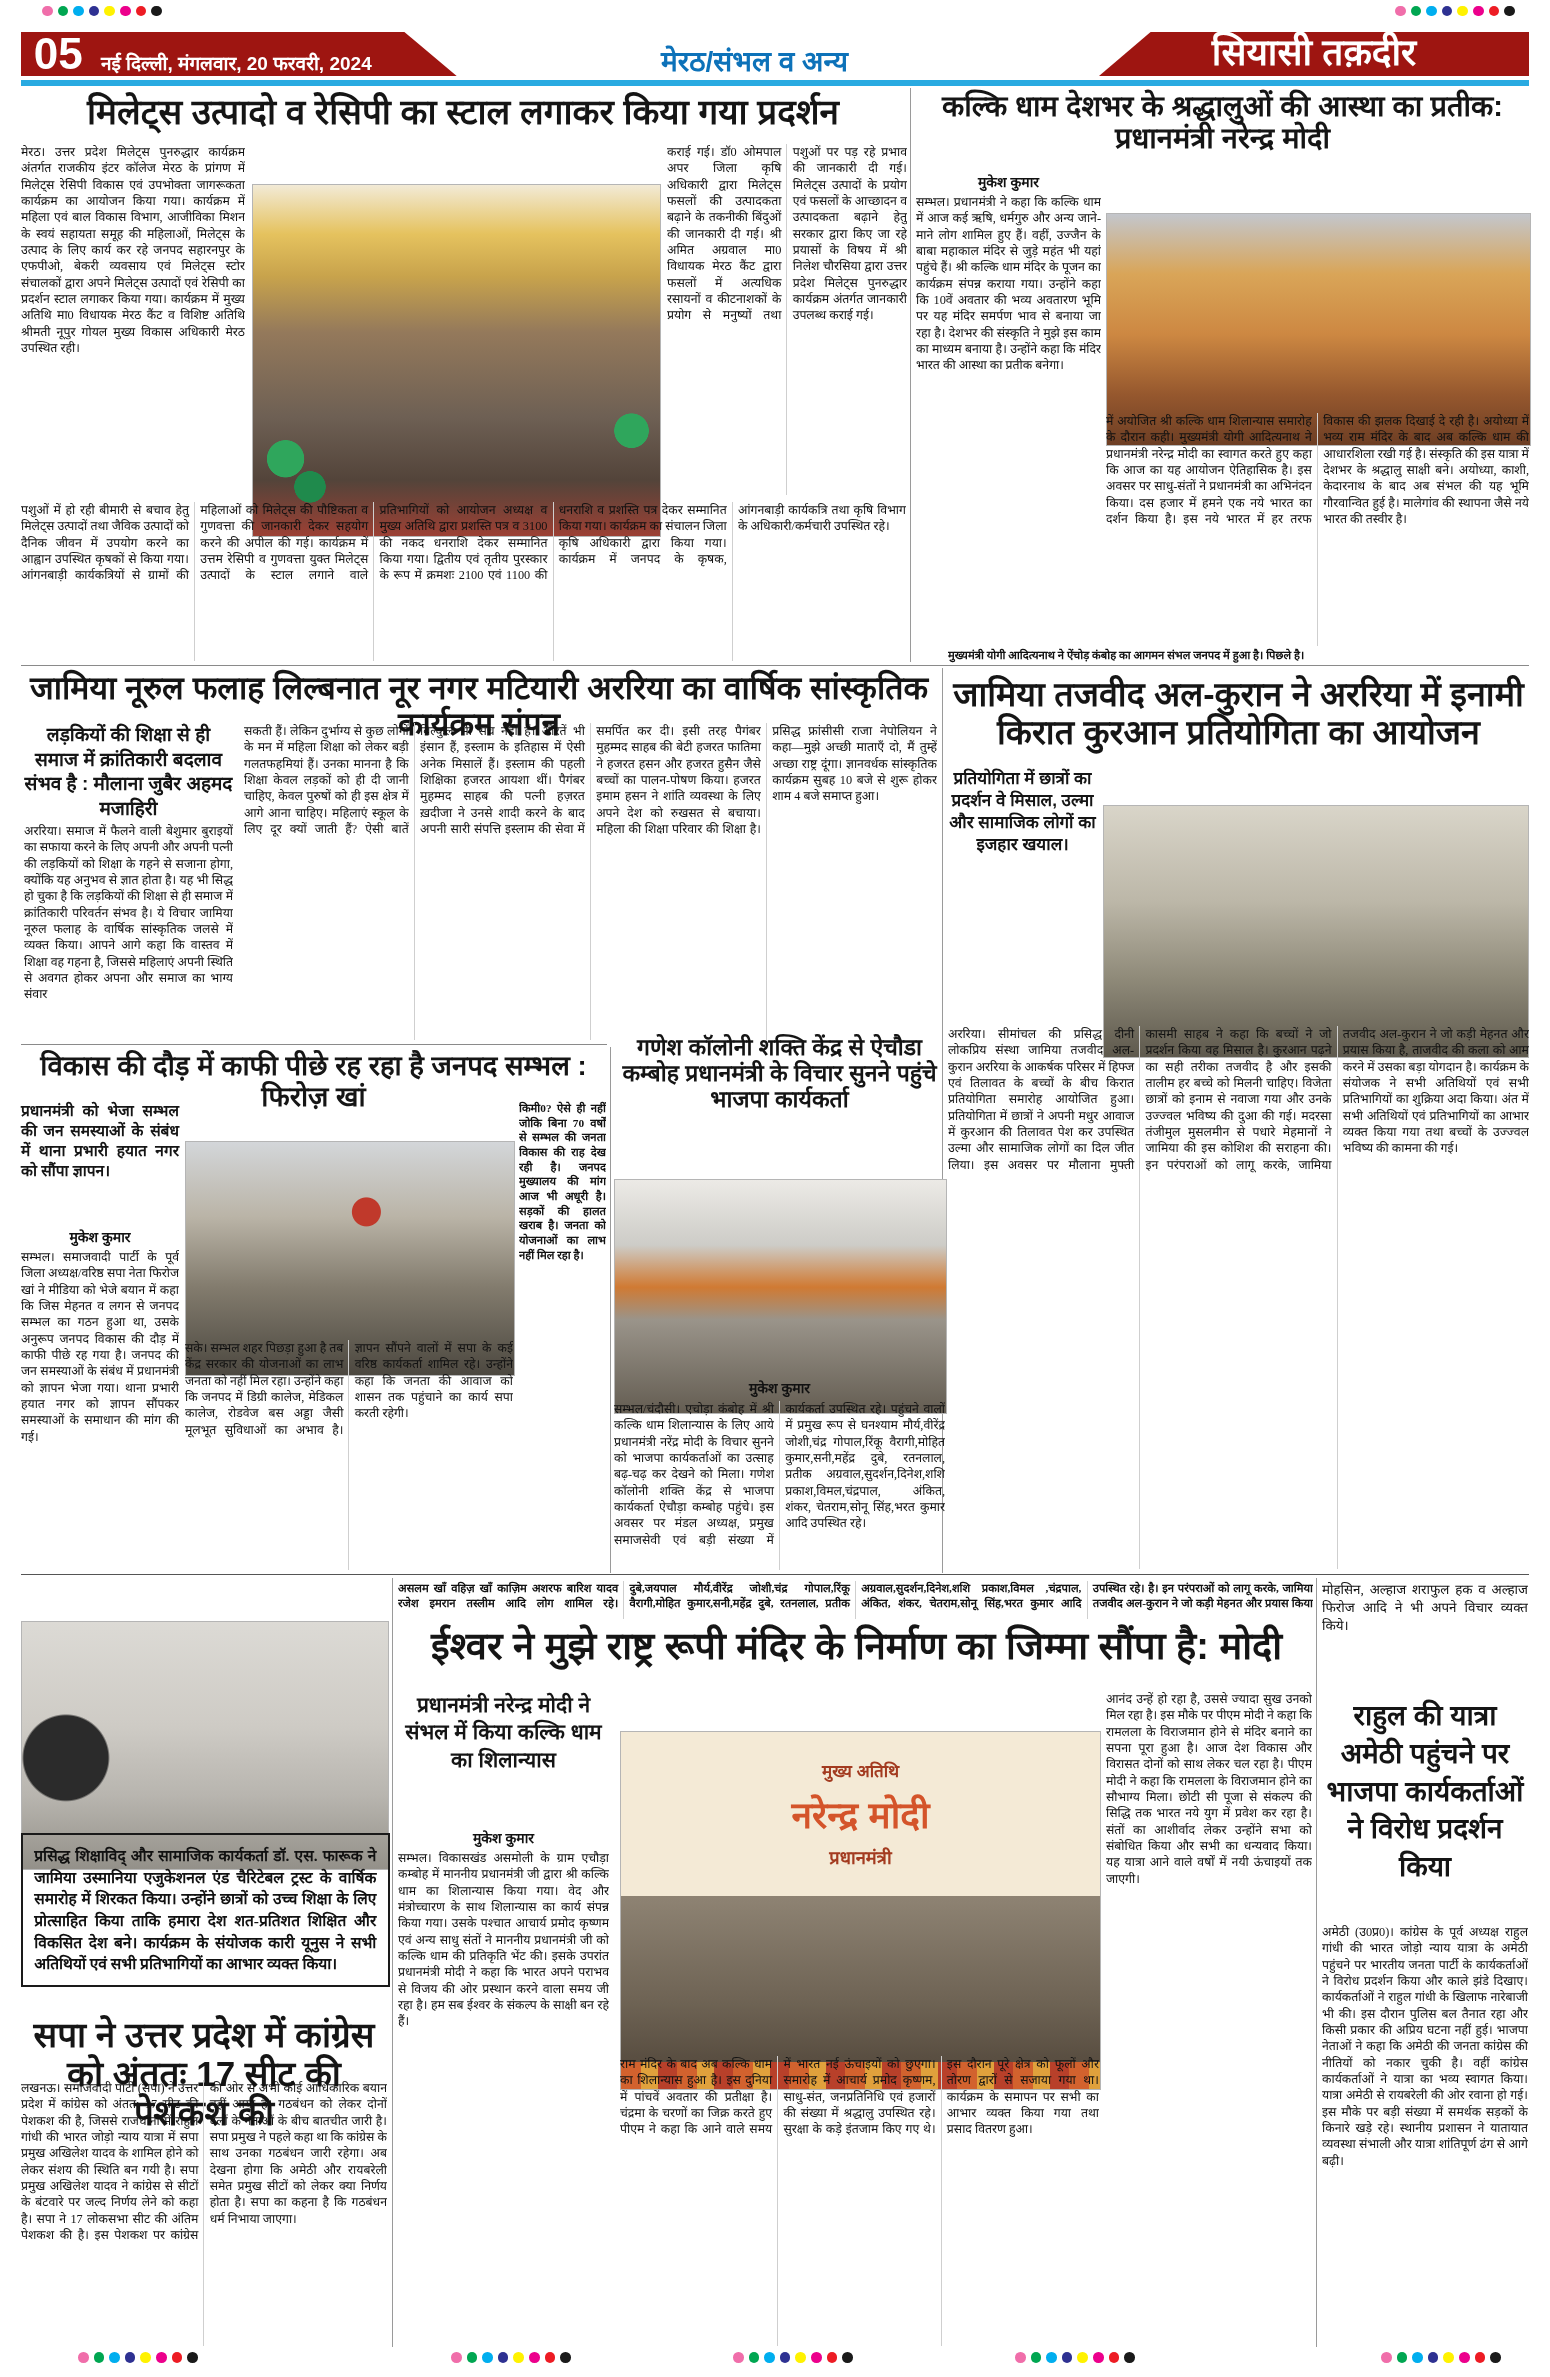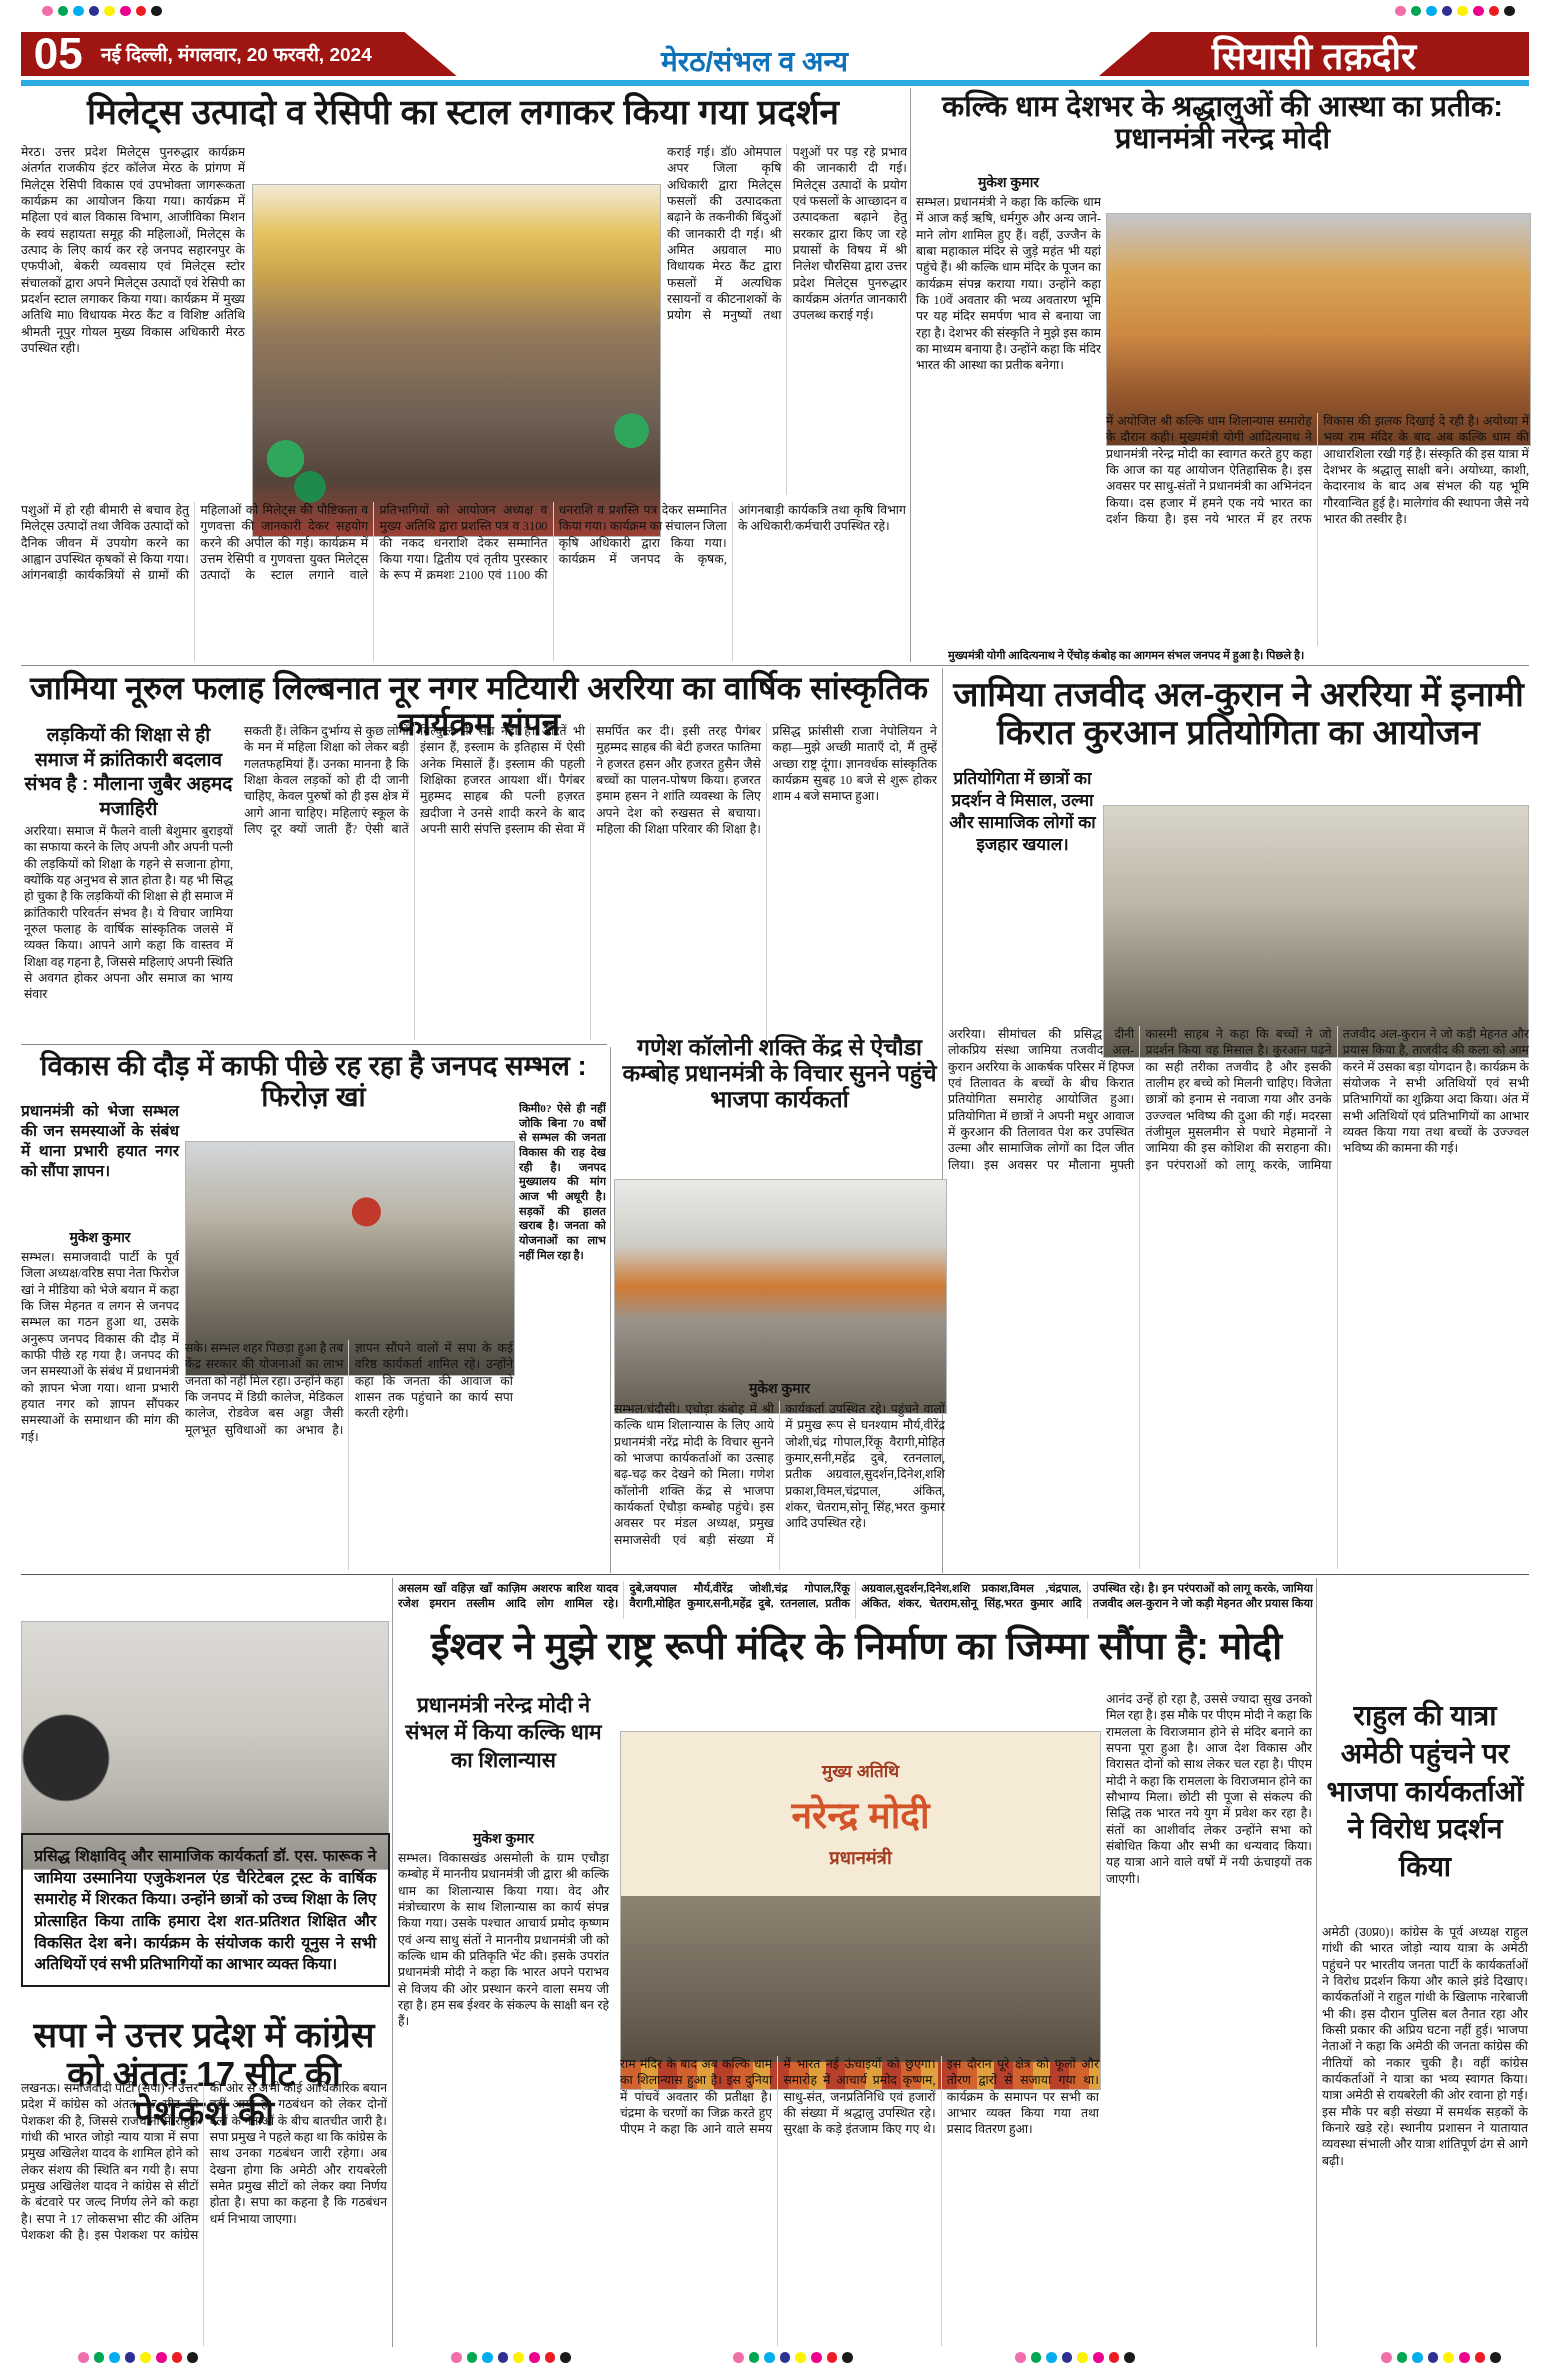--- a/index.html
+++ b/index.html
@@ -1,20 +1,20 @@
 <!DOCTYPE html>
 <html style="font-size:11.3px"><head>
 <meta charset="utf-8">
 <style>
   html,body{margin:0;padding:0;background:#e8e8e8;}
   .page{position:relative;width:1550px;height:2377px;background:#ffffff;overflow:hidden;
         font-family:"Liberation Serif","DejaVu Sans",serif;color:#111;}
   .abs{position:absolute;}
   
-  .banner{background:#9e1511;color:#fff;display:flex;align-items:center;}
+  .banner{background:#9e1511;color:#fff;display:flex;align-items:flex-end;}
   .banner-left{clip-path:polygon(0 0,88% 0,100% 100%,0 100%);padding-left:12.7px;gap:18.3px;}
   .banner-right{clip-path:polygon(12% 0,100% 0,100% 100%,0 100%);justify-content:center;}
   .page-num{font-family:"Liberation Sans",sans-serif;font-weight:700;font-size:44px;line-height:1;}
   .date-line{font-family:"Liberation Sans",sans-serif;font-weight:700;font-size:19px;}
   .section-title{font-family:"Liberation Sans",sans-serif;font-weight:700;font-size:28px;color:#0d72b9;text-align:center;}
   .masthead{font-family:"Liberation Sans",sans-serif;font-weight:700;font-size:37px;}
   .blue-rule{background:#29aae1;height:6.3px;}
   
   .headline{font-family:"Liberation Sans",sans-serif;font-weight:700;color:#151515;text-align:center;line-height:1.12;}
   .subhead{font-family:"Liberation Sans",sans-serif;font-weight:700;text-align:center;line-height:1.3;color:#151515;}
@@ -206,17 +206,18 @@
   <div class="abs bodytxt cols3" style="left:620px;top:2056px;width:479px;height:290px;overflow:hidden;">राम मंदिर के बाद अब कल्कि धाम का शिलान्यास हुआ है। इस दुनिया में पांचवें अवतार की प्रतीक्षा है। चंद्रमा के चरणों का जिक्र करते हुए पीएम ने कहा कि आने वाले समय में भारत नई ऊंचाइयों को छुएगा। समारोह में आचार्य प्रमोद कृष्णम, साधु-संत, जनप्रतिनिधि एवं हजारों की संख्या में श्रद्धालु उपस्थित रहे। सुरक्षा के कड़े इंतजाम किए गए थे। इस दौरान पूरे क्षेत्र को फूलों और तोरण द्वारों से सजाया गया था। कार्यक्रम के समापन पर सभी का आभार व्यक्त किया गया तथा प्रसाद वितरण हुआ।</div>
 
   <div class="abs vline" style="left:392px;top:1578px;height:769px;"></div>
   <div class="abs vline" style="left:1316px;top:1578px;height:769px;"></div>
 
   <div class="abs photo photo-sapa" style="left:21px;top:1581px;width:366px;height:247px;"></div>
   <div class="abs caption-box" style="left:21px;top:1833px;width:342px;">प्रसिद्ध शिक्षाविद् और सामाजिक कार्यकर्ता डॉ. एस. फारूक ने जामिया उस्मानिया एजुकेशनल एंड चैरिटेबल ट्रस्ट के वार्षिक समारोह में शिरकत किया। उन्होंने छात्रों को उच्च शिक्षा के लिए प्रोत्साहित किया ताकि हमारा देश शत-प्रतिशत शिक्षित और विकसित देश बने। कार्यक्रम के संयोजक कारी यूनुस ने सभी अतिथियों एवं सभी प्रतिभागियों का आभार व्यक्त किया।</div>
   <div class="abs headline" style="left:25px;top:1973px;width:358px;font-size:35px;margin-top:42px;">सपा ने उत्तर प्रदेश में कांग्रेस को अंततः 17 सीट की पेशकश की</div>
   <div class="abs bodytxt cols2" style="left:21px;top:2080px;width:366px;height:266px;overflow:hidden;">लखनऊ। समाजवादी पार्टी (सपा) ने उत्तर प्रदेश में कांग्रेस को अंतत: 17 सीट की पेशकश की है, जिससे राजधानी में राहुल गांधी की भारत जोड़ो न्याय यात्रा में सपा प्रमुख अखिलेश यादव के शामिल होने को लेकर संशय की स्थिति बन गयी है। सपा प्रमुख अखिलेश यादव ने कांग्रेस से सीटों के बंटवारे पर जल्द निर्णय लेने को कहा है। सपा ने 17 लोकसभा सीट की अंतिम पेशकश की है। इस पेशकश पर कांग्रेस की ओर से अभी कोई आधिकारिक बयान नहीं आया है। गठबंधन को लेकर दोनों दलों के नेताओं के बीच बातचीत जारी है। सपा प्रमुख ने पहले कहा था कि कांग्रेस के साथ उनका गठबंधन जारी रहेगा। अब देखना होगा कि अमेठी और रायबरेली समेत प्रमुख सीटों को लेकर क्या निर्णय होता है। सपा का कहना है कि गठबंधन धर्म निभाया जाएगा।</div>
 
+  <div class="abs bodytxt" style="left:1322px;top:1581px;width:206px;height:99px;overflow:hidden;font-size:13.4px;">मोहसिन, अल्हाज शराफुल हक व अल्हाज फिरोज आदि ने भी अपने विचार व्यक्त किये।</div>
   <div class="abs headline" style="left:1322px;top:1697px;width:206px;font-size:28px;line-height:1.35;">राहुल की यात्रा अमेठी पहुंचने पर भाजपा कार्यकर्ताओं ने विरोध प्रदर्शन किया</div>
   <div class="abs bodytxt" style="left:1322px;top:1924px;width:206px;height:423px;overflow:hidden;">अमेठी (उ0प्र0)। कांग्रेस के पूर्व अध्यक्ष राहुल गांधी की भारत जोड़ो न्याय यात्रा के अमेठी पहुंचने पर भारतीय जनता पार्टी के कार्यकर्ताओं ने विरोध प्रदर्शन किया और काले झंडे दिखाए। कार्यकर्ताओं ने राहुल गांधी के खिलाफ नारेबाजी भी की। इस दौरान पुलिस बल तैनात रहा और किसी प्रकार की अप्रिय घटना नहीं हुई। भाजपा नेताओं ने कहा कि अमेठी की जनता कांग्रेस की नीतियों को नकार चुकी है। वहीं कांग्रेस कार्यकर्ताओं ने यात्रा का भव्य स्वागत किया। यात्रा अमेठी से रायबरेली की ओर रवाना हो गई। इस मौके पर बड़ी संख्या में समर्थक सड़कों के किनारे खड़े रहे। स्थानीय प्रशासन ने यातायात व्यवस्था संभाली और यात्रा शांतिपूर्ण ढंग से आगे बढ़ी।</div>
 
 </div>
 
 
 </body></html>

